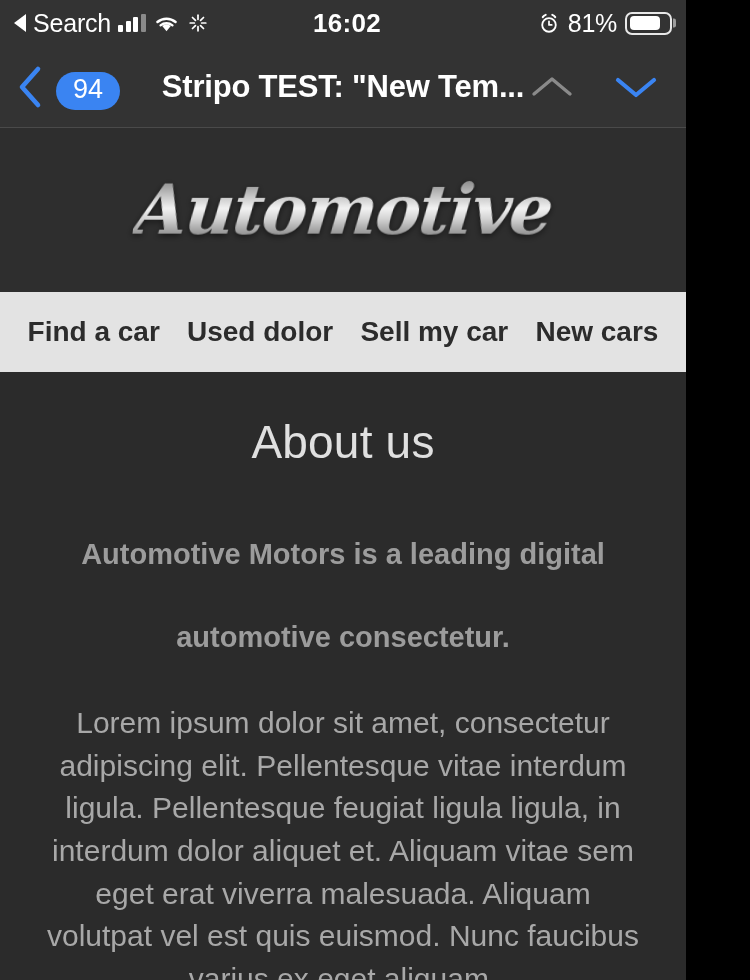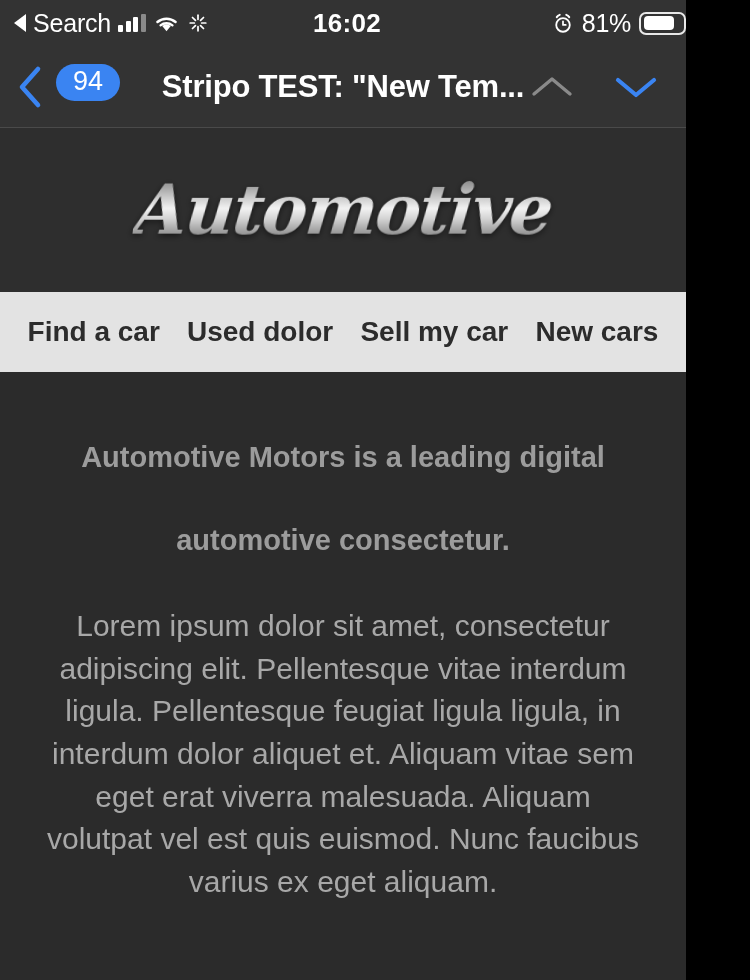--- a/index.html
+++ b/index.html
@@ -76,20 +76,21 @@
     font-weight: 700;
     letter-spacing: 0.3px;
     pointer-events: none;
     margin-left: 8px;
   }
   .status-right {
     margin-left: auto;
     display: flex;
     align-items: center;
     gap: 8px;
+    padding-right: 14px;
   }
   .alarm-icon { width: 22px; height: 23px; display: block; }
   .battery-pct {
     font-size: 25px;
     font-weight: 400;
     letter-spacing: -0.3px;
   }
   .battery {
     position: relative;
     width: 47px;
@@ -124,21 +125,21 @@
     position: relative;
     height: 82px;
     background: #333333;
     display: flex;
     align-items: center;
     border-bottom: 1px solid #4a4a4a;
     box-sizing: border-box;
   }
   .nav-left {
     display: flex;
-    align-items: flex-start;
+    align-items: flex-end;
     gap: 10px;
     padding-left: 14px;
     flex: 0 0 auto;
     z-index: 2;
   }
   .chev { display: block; }
   .badge {
     background: #3a84f2;
     color: #ffffff;
     font-size: 27px;
@@ -340,18 +341,19 @@
     </div>
 
     <div class="menu-bar">
       <span class="menu-item">Find a car</span>
       <span class="menu-item">Used dolor</span>
       <span class="menu-item">Sell my car</span>
       <span class="menu-item">New cars</span>
     </div>
 
     <div class="about-section">
+      <h1 class="about-title">About us</h1>
       <p class="about-lead">Automotive Motors is a leading digital automotive consectetur.</p>
       <p class="about-text">Lorem ipsum dolor sit amet, consectetur adipiscing elit. Pellentesque vitae interdum ligula. Pellentesque feugiat ligula ligula, in interdum dolor aliquet et. Aliquam vitae sem eget erat viverra malesuada. Aliquam volutpat vel est quis euismod. Nunc faucibus varius ex eget aliquam.</p>
     </div>
 
   </div>
 </div>
 
 </body></html>

